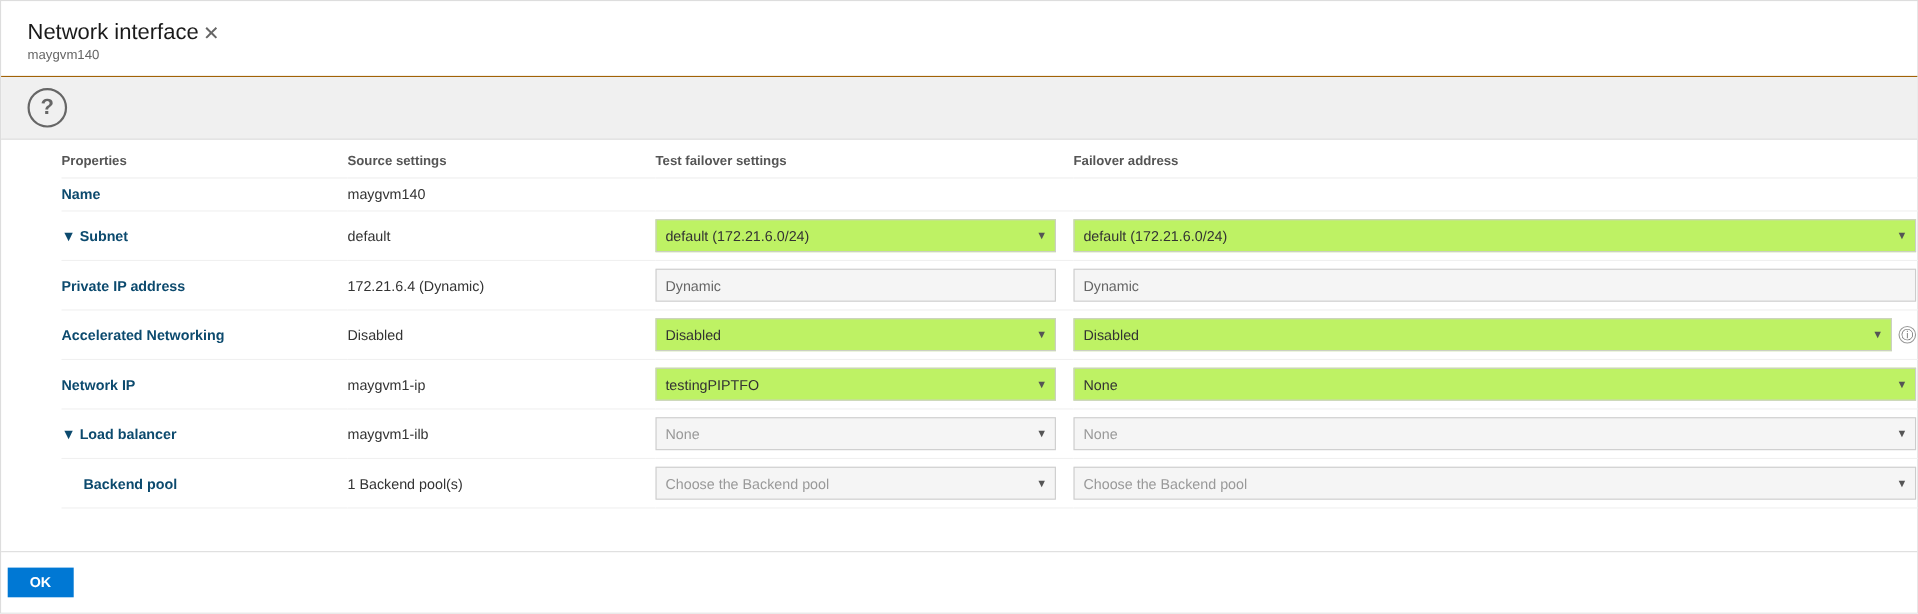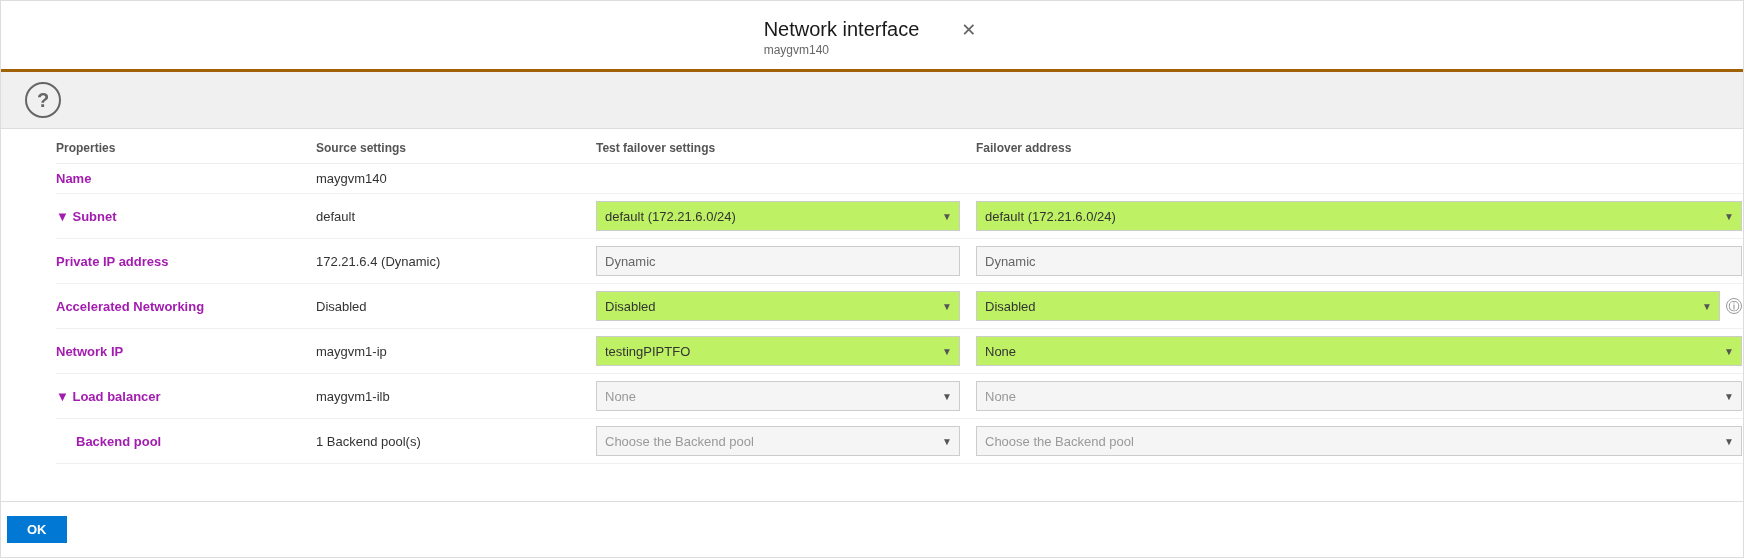--- a/index.html
+++ b/index.html
@@ -16,25 +16,24 @@
     .panel {
       display: flex;
       flex-direction: column;
       height: 558px;
       border: 1px solid #ddd;
       background: #fff;
     }
 
     .panel-header {
       display: flex;
-      justify-content: center;
+      justify-content: flex-start;
       align-items: flex-start;
       padding: 16px 24px 12px 24px;
-      border-bottom: 3px solid #a16207;
-      gap: 38px;
+      border-bottom: 1px solid #a16207;
     }
 
     .panel-title-block {}
 
     .panel-title {
       font-size: 20px;
       font-weight: 300;
       color: #1a1a1a;
       line-height: 1.2;
     }
@@ -125,21 +124,21 @@
       width: auto;
     }
 
     tbody tr td {
       padding: 7px 8px 7px 0;
       border-bottom: 1px solid #f0f0f0;
       vertical-align: middle;
     }
 
     tbody tr td:first-child {
-      color: #a21caf;
+      color: #0c4a6e;
       width: 260px;
     }
 
     tbody tr td:nth-child(2) {
       color: #333;
       width: 280px;
     }
 
     .prop-bold {
       font-weight: 600;

